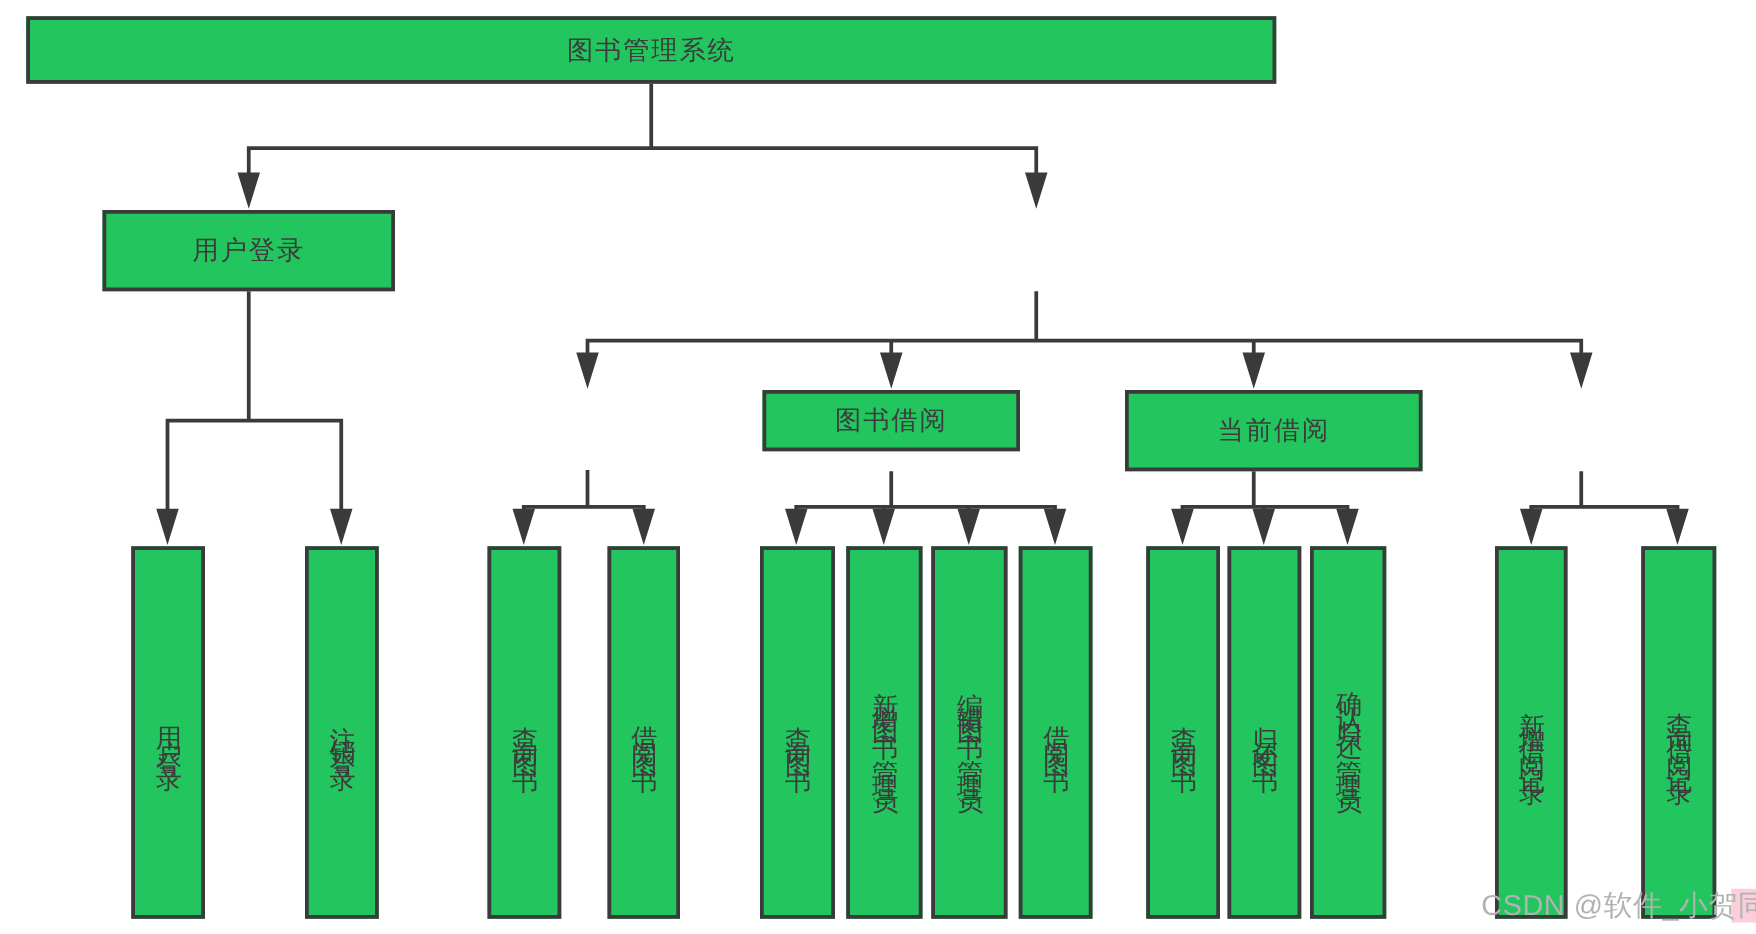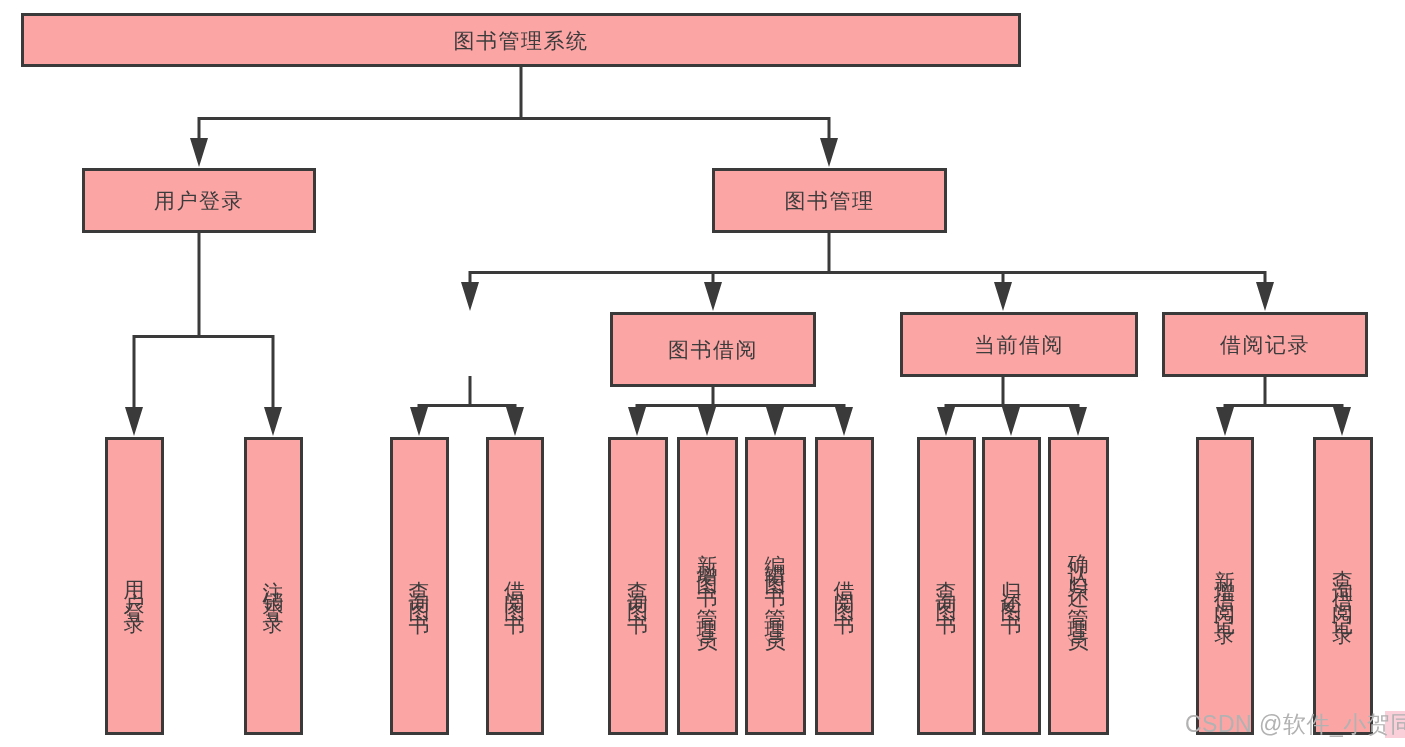--- a/index.html
+++ b/index.html
@@ -17,21 +17,21 @@
   }
   .wires {
     position: absolute;
     inset: 0;
     z-index: 1;
   }
   .node {
     position: absolute;
     box-sizing: border-box;
     border: 3px solid #3a3a3a;
-    background: #fca5a5;
+    background: #22c55e;
     color: #3c3c3c;
     display: flex;
     align-items: center;
     justify-content: center;
     z-index: 2;
     text-align: center;
   }
   .node.h {
     font-size: 21px;
     letter-spacing: 1.5px;
@@ -113,25 +113,23 @@
       M134,436 l-9,-29 h18 Z  M273,436 l-9,-29 h18 Z
       M419,436 l-9,-29 h18 Z  M515,436 l-9,-29 h18 Z
       M637,436 l-9,-29 h18 Z  M707,436 l-9,-29 h18 Z  M775,436 l-9,-29 h18 Z  M844,436 l-9,-29 h18 Z
       M946,436 l-9,-29 h18 Z  M1011,436 l-9,-29 h18 Z  M1078,436 l-9,-29 h18 Z
       M1225,436 l-9,-29 h18 Z M1342,436 l-9,-29 h18 Z"></path>
   </svg>
 
   <div class="node h" style="left:21px; top:13px; width:1000px; height:54px;">图书管理系统</div>
 
   <div class="node h" style="left:82px; top:168px; width:234px; height:65px;">用户登录</div>
-  <div class="node h" style="left:712px; top:168px; width:235px; height:65px;">图书管理</div>
 
-  <div class="node h" style="left:610px; top:312px; width:206px; height:75px;">图书借阅</div>
+  <div class="node h" style="left:610px; top:312px; width:206px; height:49px;">图书借阅</div>
   <div class="node h" style="left:900px; top:312px; width:238px; height:65px;">当前借阅</div>
-  <div class="node h" style="left:1162px; top:312px; width:206px; height:65px;">借阅记录</div>
 
   <div class="node v" style="left:105px; top:437px; width:59px; height:298px;">用户登录</div>
   <div class="node v" style="left:244px; top:437px; width:59px; height:298px;">注销登录</div>
 
   <div class="node v" style="left:390px; top:437px; width:59px; height:298px;">查询图书</div>
   <div class="node v" style="left:486px; top:437px; width:58px; height:298px;">借阅图书</div>
 
   <div class="node v" style="left:608px; top:437px; width:60px; height:298px;">查询图书</div>
   <div class="node v" style="left:677px; top:437px; width:61px; height:298px;">新增图书（管理员）</div>
   <div class="node v" style="left:745px; top:437px; width:61px; height:298px;">编辑图书（管理员）</div>

